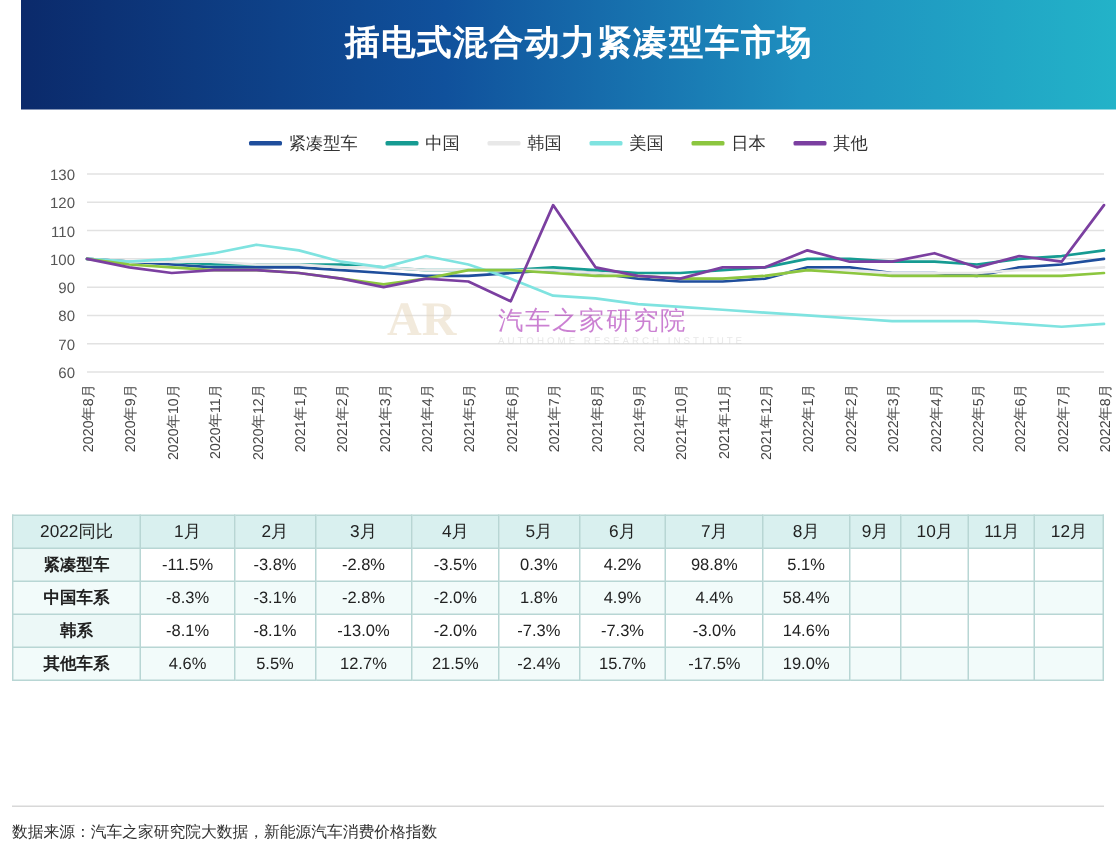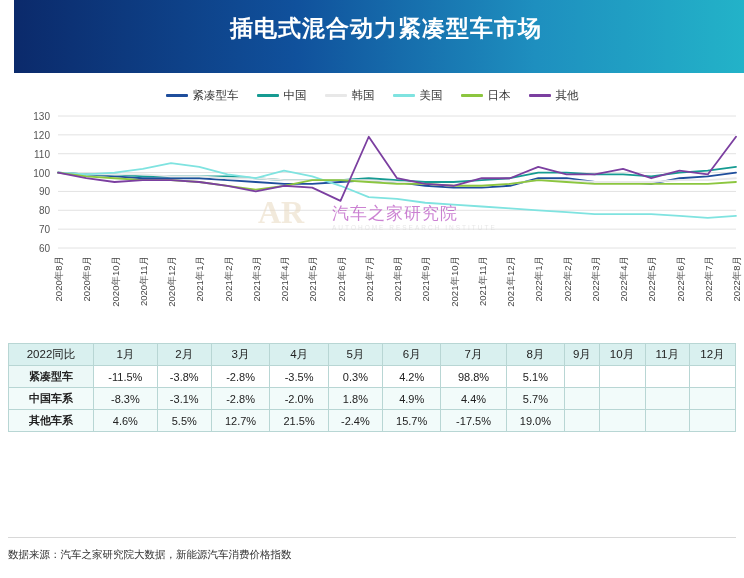--- a/index.html
+++ b/index.html
@@ -279,21 +279,36 @@
       </tr>
       <tr class="alt">
         <td class="row-label">中国车系</td>
         <td>-8.3%</td>
         <td>-3.1%</td>
         <td>-2.8%</td>
         <td>-2.0%</td>
         <td>1.8%</td>
         <td>4.9%</td>
         <td>4.4%</td>
-        <td>5.7%</td>
+        <td>58.4%</td>
+        <td></td>
+        <td></td>
+        <td></td>
+        <td></td>
+      </tr>
+      <tr>
+        <td class="row-label">韩系</td>
+        <td>-8.1%</td>
+        <td>-8.1%</td>
+        <td>-13.0%</td>
+        <td>-2.0%</td>
+        <td>-7.3%</td>
+        <td>-7.3%</td>
+        <td>-3.0%</td>
+        <td>14.6%</td>
         <td></td>
         <td></td>
         <td></td>
         <td></td>
       </tr>
       <tr class="alt">
         <td class="row-label">其他车系</td>
         <td>4.6%</td>
         <td>5.5%</td>
         <td>12.7%</td>

